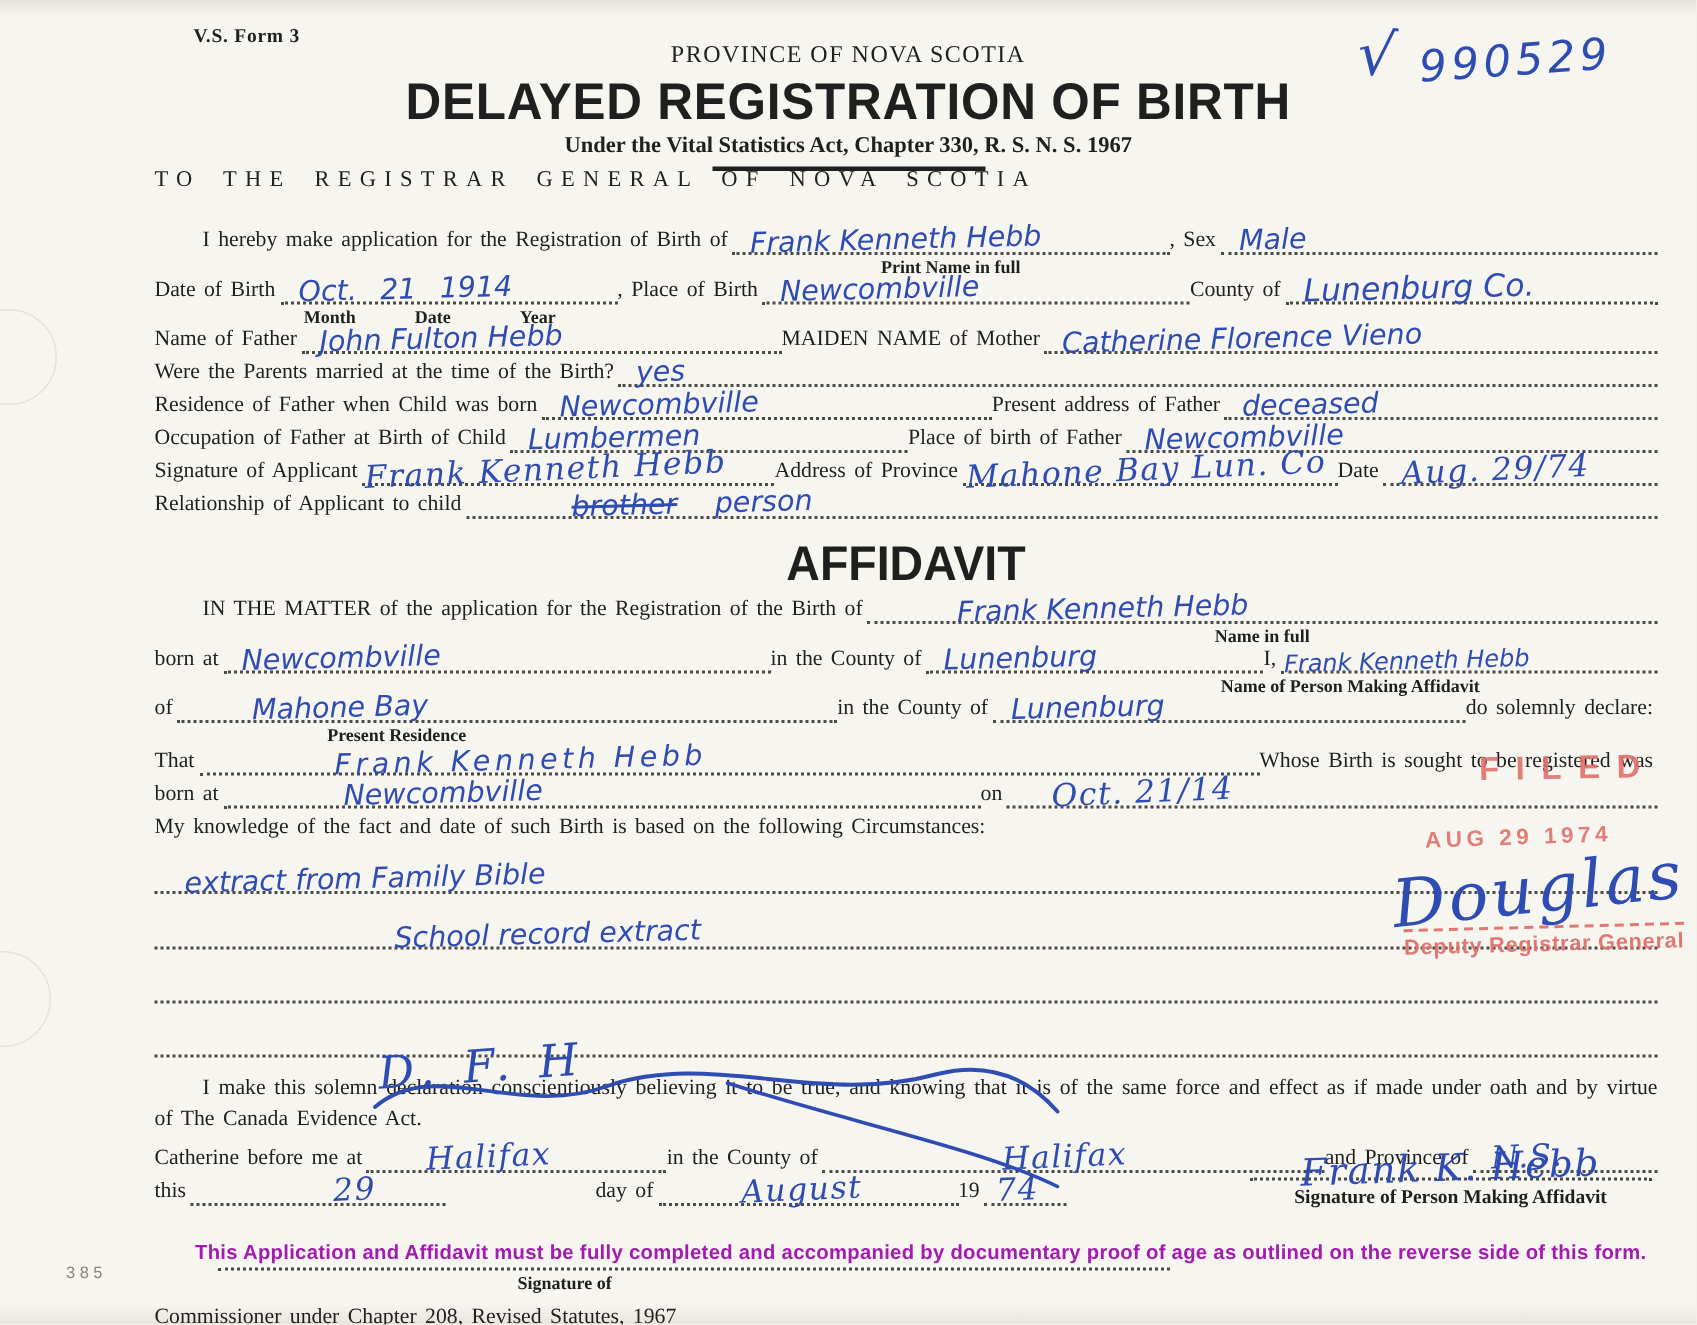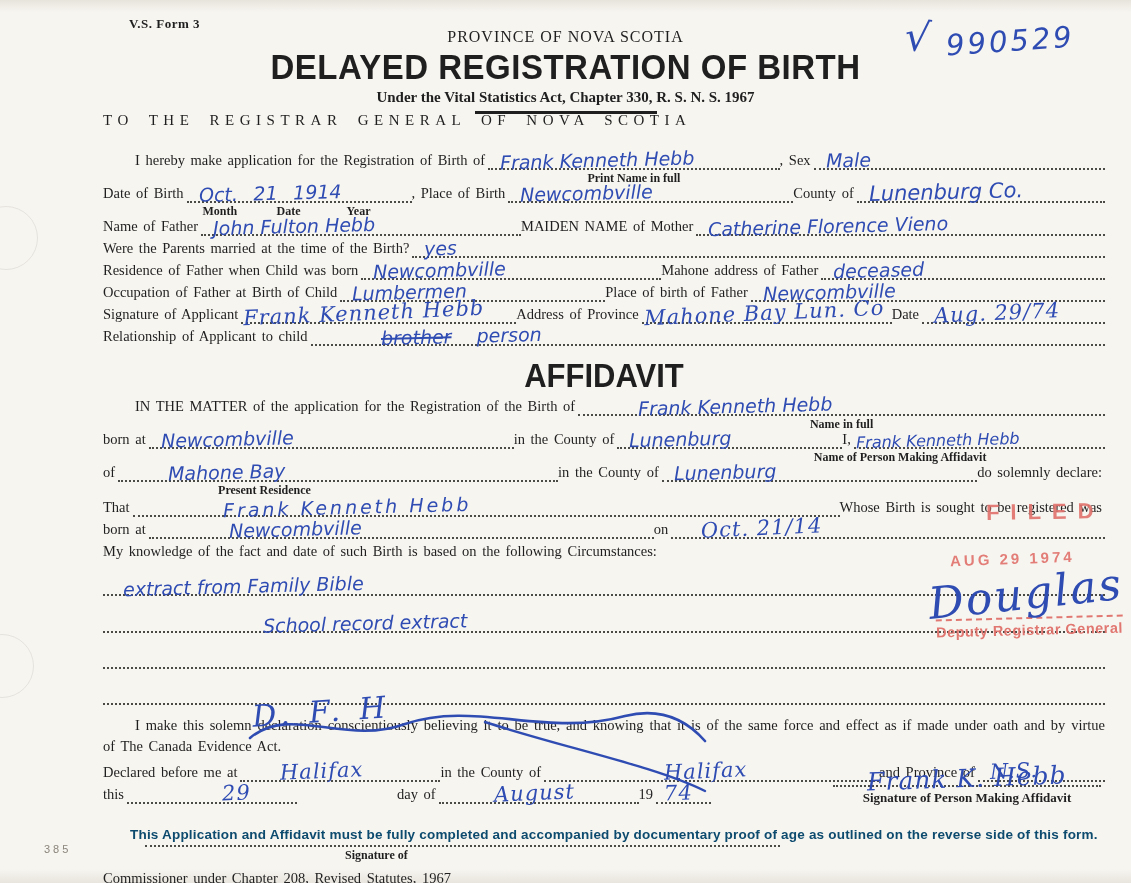--- a/index.html
+++ b/index.html
@@ -67,21 +67,21 @@
     font-style:italic; font-size:30px; letter-spacing:5px; transform:rotate(-4deg); z-index:5; }
   .flourish { position:absolute; left:235px; top:686px; z-index:4; }
 
   .affiant-block { position:absolute; right:30px; top:760px; width:268px; text-align:center; }
   .affiant-block .sigtext { color:#2f4cb3; font-family:"DejaVu Serif", serif; font-style:italic; font-size:25px;
     white-space:nowrap; display:inline-block; transform:rotate(-2deg); position:relative; top:4px; z-index:2; letter-spacing:1px; }
   .affiant-block .dotline { border-bottom:2px dotted #4a4a46; margin-top:-4px; }
   .affiant-block .siglabel { font-size:13px; margin-top:3px; font-weight:bold; }
 
   .footer-note { position:absolute; left:130px; top:827px; font-family:"Liberation Sans", sans-serif;
-    font-weight:bold; font-size:13.5px; letter-spacing:.2px; color:#0c4a6e; }
+    font-weight:bold; font-size:13.5px; letter-spacing:.2px; color:#a21caf; }
   .page-no { position:absolute; left:44px; top:843px; font-family:"Liberation Sans", sans-serif;
     font-size:11px; letter-spacing:3px; color:#8a857c; }
 </style>
 </head>
 <body>
 
 <div class="page">
   <div class="shade-top"></div>
   <div class="shade-bottom"></div>
   <div class="hole hole1"></div>
@@ -153,21 +153,21 @@
       <span class="blank">
         <span class="hw">yes</span>
       </span>
     </div>
 
     <div class="row">
       <span class="lbl">Residence of Father when Child was born</span>
       <span class="blank w" style="width:300px;">
         <span class="hw">Newcombville</span>
       </span>
-      <span class="lbl">Mahone address of Father</span>
+      <span class="lbl">Present address of Father</span>
       <span class="blank">
         <span class="hw">deceased</span>
       </span>
     </div>
 
     <div class="row">
       <span class="lbl">Occupation of Father at Birth of Child</span>
       <span class="blank w" style="width:265px;">
         <span class="hw">Lumbermen</span>
       </span>
@@ -277,21 +277,21 @@
     <div class="row" style="margin-top:19px;">
       <span class="blank"></span>
     </div>
     <div class="row" style="margin-top:19px;">
       <span class="blank"></span>
     </div>
 
     <div class="para">I make this solemn declaration conscientiously believing it to be true, and knowing that it is of the same force and effect as if made under oath and by virtue of The Canada Evidence Act.</div>
 
     <div class="row" style="margin-top:6px;">
-      <span class="lbl">Declared before me at</span>
+      <span class="lbl">Catherine before me at</span>
       <span class="blank w" style="width:200px;">
         <span class="hw script" style="left:40px;">Halifax</span>
       </span>
       <span class="lbl">in the County of</span>
       <span class="blank w" style="width:335px;">
         <span class="hw script" style="left:120px;">Halifax</span>
       </span>
       <span class="lbl">and Province of</span>
       <span class="blank">
         <span class="hw script">N.S.</span>

